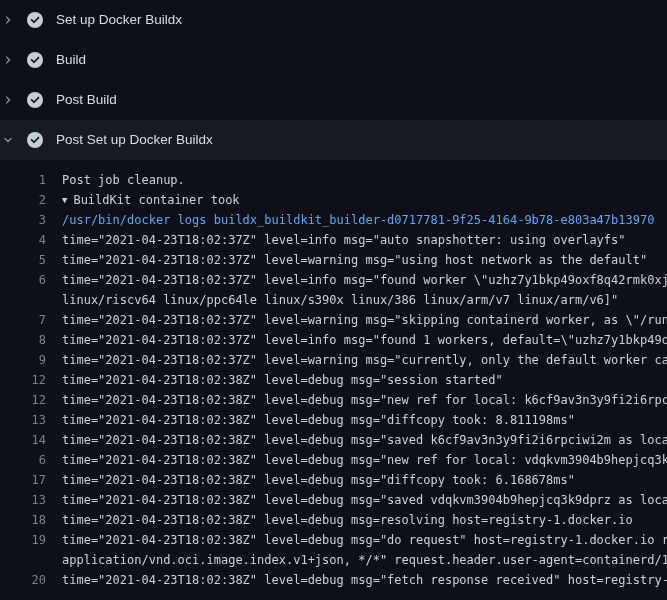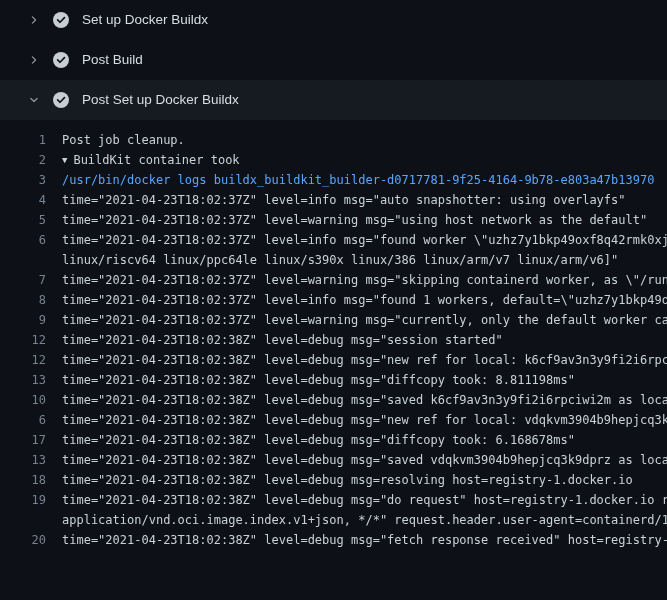--- a/index.html
+++ b/index.html
@@ -8,21 +8,21 @@
     width: 667px;
     height: 600px;
     overflow: hidden;
     background: var(--background, #0d1117);
     font-family: "Liberation Sans", sans-serif;
   }
   .step-header {
     display: flex;
     align-items: center;
     height: 40px;
-    padding: 0 28px;
+    padding: 0 2px;
     gap: 13px;
     color: var(--header-text, #d8dee4);
     font-size: 13.5px;
     cursor: pointer;
   }
   .step-header.expanded { background: var(--expanded-header-background, #161b22); }
   .chev { display: inline-flex; color: var(--chevron, #8b949e); width: 12px; justify-content: center; }
   .chev svg { display: block; }
   .step-header.expanded .chev svg { transform: rotate(90deg); }
   .check { display: inline-flex; color: var(--status-icon, #c6cdd5); }
@@ -72,20 +72,34 @@
       <svg width="10" height="10" viewBox="0 0 16 16">
             <path d="M5.5 3l5 5-5 5" fill="none" stroke="currentColor" stroke-width="2" stroke-linecap="round" stroke-linejoin="round"></path>
           </svg>
     </span>
     <span class="check">
       <svg width="16" height="16" viewBox="0 0 16 16">
             <circle cx="8" cy="8" r="8" fill="currentColor"></circle>
             <path d="M11.5 5.6L7 10.3 4.6 7.9" fill="none" stroke="#0d1117" stroke-width="1.6" stroke-linecap="round" stroke-linejoin="round"></path>
           </svg>
     </span>
+    <span class="step-label">Build</span>
+  </div>
+      <div class="step-header">
+    <span class="chev">
+      <svg width="10" height="10" viewBox="0 0 16 16">
+            <path d="M5.5 3l5 5-5 5" fill="none" stroke="currentColor" stroke-width="2" stroke-linecap="round" stroke-linejoin="round"></path>
+          </svg>
+    </span>
+    <span class="check">
+      <svg width="16" height="16" viewBox="0 0 16 16">
+            <circle cx="8" cy="8" r="8" fill="currentColor"></circle>
+            <path d="M11.5 5.6L7 10.3 4.6 7.9" fill="none" stroke="#0d1117" stroke-width="1.6" stroke-linecap="round" stroke-linejoin="round"></path>
+          </svg>
+    </span>
     <span class="step-label">Post Build</span>
   </div>
       <div class="step-header expanded">
     <span class="chev">
       <svg width="10" height="10" viewBox="0 0 16 16">
             <path d="M5.5 3l5 5-5 5" fill="none" stroke="currentColor" stroke-width="2" stroke-linecap="round" stroke-linejoin="round"></path>
           </svg>
     </span>
     <span class="check">
       <svg width="16" height="16" viewBox="0 0 16 16">
@@ -144,21 +158,21 @@
   </div>
         <div class="row type-log">
     <span class="num">12</span>
     <span class="txt"><span>time="2021-04-23T18:02:38Z" level=debug msg="new ref for local: k6cf9av3n3y9fi2i6rpc</span></span>
   </div>
         <div class="row type-log">
     <span class="num">13</span>
     <span class="txt"><span>time="2021-04-23T18:02:38Z" level=debug msg="diffcopy took: 8.811198ms"</span></span>
   </div>
         <div class="row type-log">
-    <span class="num">10</span>
+    <span class="num">14</span>
     <span class="txt"><span>time="2021-04-23T18:02:38Z" level=debug msg="saved k6cf9av3n3y9fi2i6rpciwi2m as loca</span></span>
   </div>
         <div class="row type-log">
     <span class="num">6</span>
     <span class="txt"><span>time="2021-04-23T18:02:38Z" level=debug msg="new ref for local: vdqkvm3904b9hepjcq3k</span></span>
   </div>
         <div class="row type-log">
     <span class="num">17</span>
     <span class="txt"><span>time="2021-04-23T18:02:38Z" level=debug msg="diffcopy took: 6.168678ms"</span></span>
   </div>

